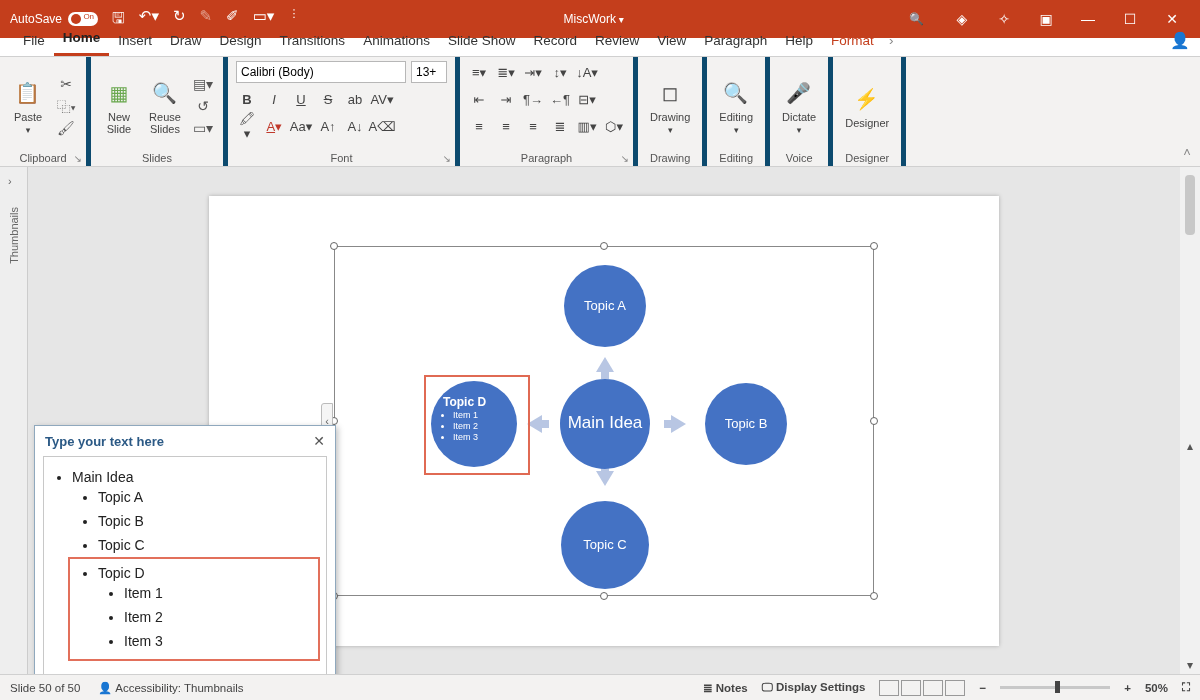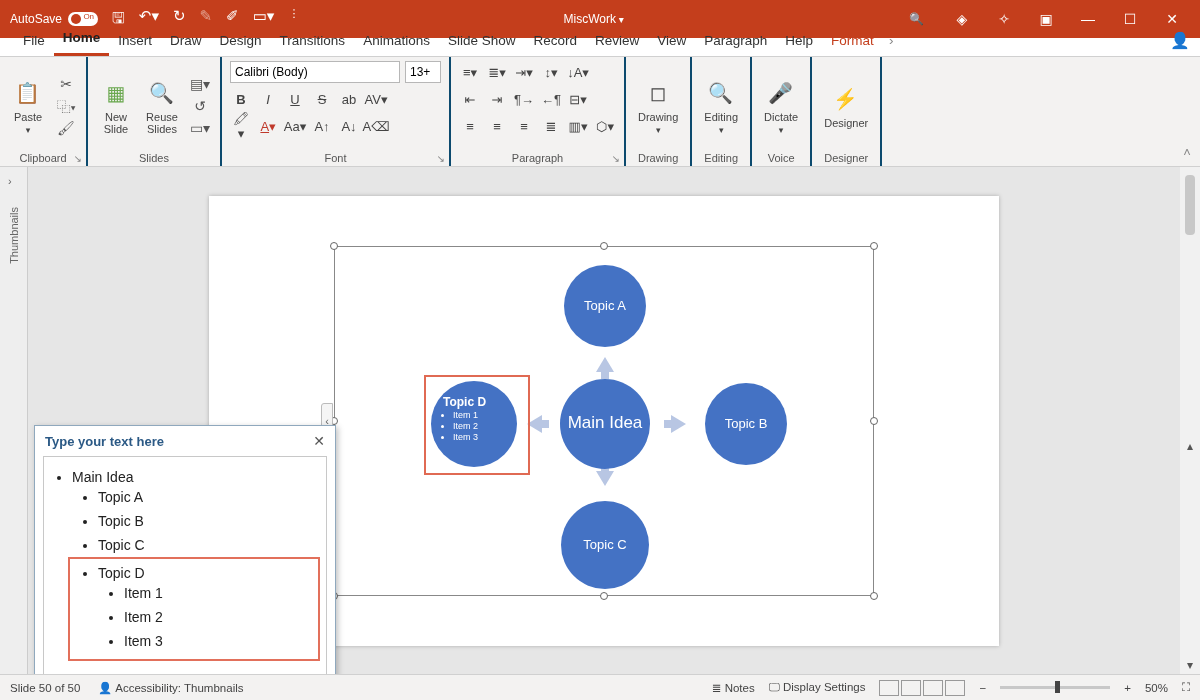--- a/index.html
+++ b/index.html
@@ -15,21 +15,21 @@
 .titlebar .winctrl { display:flex; gap:10px; margin-right:12px; }
 .titlebar .winctrl div { width:32px; text-align:center; font-size:14px; }
 .tabbar { height: 19px; border-bottom:1px solid #d0d0d0; display:flex; align-items:end; padding-left:14px; font-size:13.5px; color:#333; background:#fff; }
 .tabbar .tab { padding:8px 9px; cursor:pointer; }
 .tabbar .tab.active { font-weight:600; border-bottom:3px solid #c43e1c; color:#222;margin-top:40px; }
 .tabbar .tab.contextual { color:#c43e1c; }
 .tabbar .spacer { flex:1; }
 .tabbar .chev { padding:8px 6px; color:#888; }
 .tabbar .share { padding:6px 10px; font-size:16px; }
 .ribbon { height:110px; background:#f3f2f1; border-bottom:1px solid #d0d0d0; display:flex; font-size:11px; color:#444; }
-.group { border-right:2px solid #0c4a6e; display:flex; flex-direction:column; padding:4px 8px 2px 8px; }
+.group { border-right:5px solid #0c4a6e; display:flex; flex-direction:column; padding:4px 8px 2px 8px; }
 .group .body { flex:1; display:flex; align-items:center; gap:6px; }
 .group .label { text-align:center; font-size:11px; color:#555; padding-top:1px; position:relative; }
 .group .label .dlg { position:absolute; right:-4px; bottom:0; font-size:10px; color:#888; }
 .bigbtn { display:flex; flex-direction:column; align-items:center; justify-content:center; gap:2px; padding:2px 4px; font-size:11px; cursor:pointer; }
 .bigbtn .ic { width:32px; height:32px; display:flex; align-items:center; justify-content:center; font-size:20px; }
 .smallcol { display:flex; flex-direction:column; gap:4px; padding:3px 2px; }
 .smallcol span { width:20px; height:18px; display:flex; align-items:center; justify-content:center; font-size:14px; color:#555; cursor:pointer; }
 .fontbox { height:22px; border:1px solid #b7b7b7; background:#fff; font-size:12px; padding:0 4px; }
 .row { display:flex; gap:5px; align-items:center; }
 .iconbtn { width:22px; height:22px; display:flex; align-items:center; justify-content:center; font-size:13px; color:#444; cursor:pointer; border:none; background:none; }
@@ -37,21 +37,21 @@
 .work { flex:1; display:flex; background:#e6e6e6; position:relative; overflow:hidden; }
 .thumbnails { width:28px; background:#eee; border-right:1px solid #ccc; display:flex; align-items:start; justify-content:center; }
 .thumbnails .lbl { writing-mode:vertical-rl; transform:rotate(180deg); font-size:11px; color:#666; margin-top:40px; }
 .thumbnails .exp { position:absolute; left:8px; top:8px; font-size:11px; color:#666; }
 .canvas-area { flex:1; position:relative; display:flex; align-items:center; justify-content:center; }
 .slide { width:790px; height:450px; background:#fff; box-shadow:0 0 4px rgba(0,0,0,0.25); position:relative; }
 .scroll { width:20px; background:#f1f1f1; display:flex; flex-direction:column; align-items:center; }
 .scroll .thumb { width:10px; height:60px; background:#c8c8c8; border-radius:4px; margin-top:8px; }
 .scroll .navbtn { margin-top:auto; font-size:12px; color:#555; line-height:12px; padding:3px 0; }
 .statusbar { height:26px; background:#f3f2f1; border-top:1px solid #d0d0d0; display:flex; align-items:center; font-size:11.5px; color:#444; padding:0 10px; gap:18px; }
-.statusbar .right { margin-left:auto; display:flex; align-items:center; gap:14px; }
+.statusbar .right { margin-left:auto; display:flex; align-items:center; gap:14px;font-weight:bold; }
 .zoomslider { width:110px; height:3px; background:#c8c8c8; position:relative; }
 .zoomslider .knob { width:5px; height:12px; background:#444; position:absolute; left:50%; top:-5px; }
 
 .textpane { position:absolute; left:34px; top:258px; width:302px; height:364px; background:#fff; border:1px solid #8fa8bd; box-shadow:2px 2px 6px rgba(0,0,0,0.25); display:flex; flex-direction:column; font-size:13px; z-index:5; }
 .textpane .hdr { display:flex; align-items:center; padding:7px 10px; color:#2b5985; font-weight:600; font-size:13px; }
 .textpane .hdr .x { margin-left:auto; font-size:14px; color:#555; font-weight:normal; cursor:pointer; }
 .textpane .inner { margin:0 8px; border:1px solid #c8c8c8; flex:1; overflow:auto; padding:8px 6px; }
 .textpane ul { list-style:disc; padding-left:22px; }
 .textpane ul ul { padding-left:26px; }
 .textpane li { padding:4px 0; font-size:14px; color:#222; }

